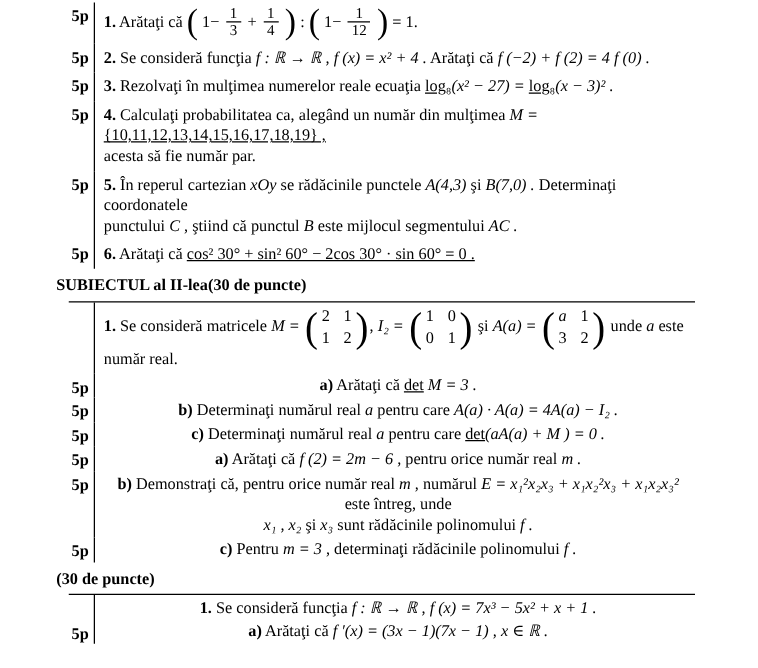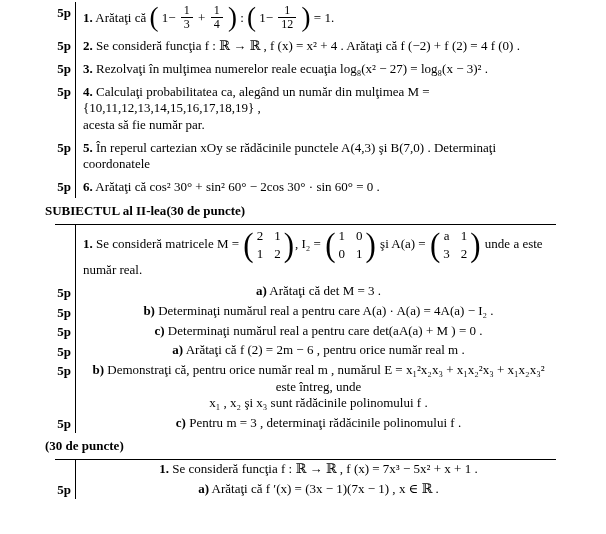--- a/index.html
+++ b/index.html
@@ -17,22 +17,22 @@
   .tbl.topline { border-top:1.5px solid #000; }
   .trow { display:flex; align-items:stretch; }
   .pts {
     flex:0 0 21px; border-right:1px solid #000;
     text-align:right; padding:3px 4px 0 0;
     font-weight:bold;
   }
   .cnt { flex:1; padding:3px 2px 3px 7px; }
   .cnt.compact { padding-top:1.5px; padding-bottom:1.5px;text-align:center; }
   .b { font-weight:bold; }
-  .m { }
-  .mu { font-style:normal; }
+  .m { font-style:italic; }
+  .mu { font-style:normal;text-decoration:underline; }
   .line2 { display:block; }
 
   
   .sechdr {
     display:flex; 
     margin:5px 0 4px 45px; width:511px; font-weight:bold;
   }
 
   
   .frac {
@@ -131,20 +131,28 @@
       <div class="pts">5p</div>
       <div class="cnt">
         <span class="b">5.</span>
         <span>În reperul cartezian</span>
         <span class="m">xOy</span>
         <span>se rădăcinile punctele</span>
         <span class="m">A(4,3)</span>
         <span>şi</span>
         <span class="m">B(7,0) .</span>
         <span>Determinaţi coordonatele</span>
+        <span class="line2">
+          <span>punctului</span>
+          <span class="m">C ,</span>
+          <span>ştiind că punctul</span>
+          <span class="m">B</span>
+          <span>este mijlocul segmentului</span>
+          <span class="m">AC .</span>
+        </span>
       </div>
     </div>
 
     <div class="trow">
       <div class="pts">5p</div>
       <div class="cnt">
         <span class="b">6.</span>
         <span>Arătaţi că</span>
         <span class="mu">cos² 30° + sin² 60° − 2cos 30° · sin 60° = 0 .</span>
       </div>

